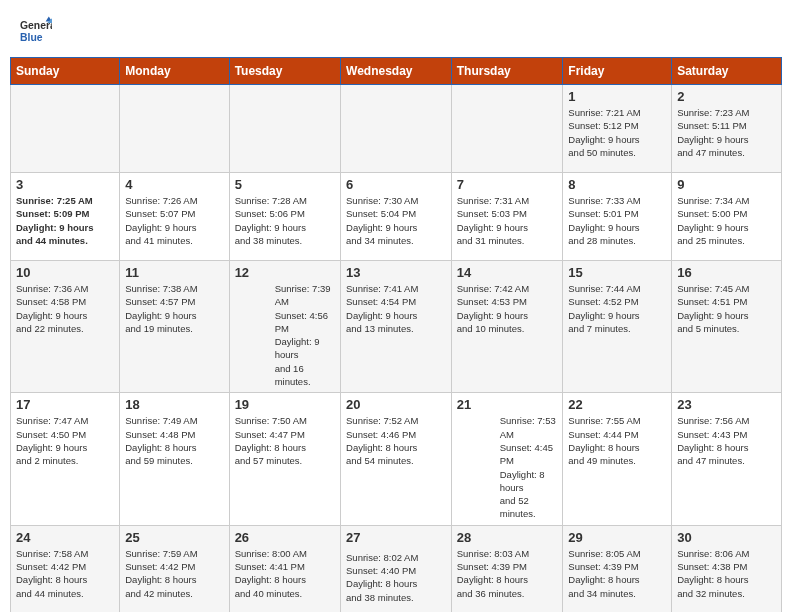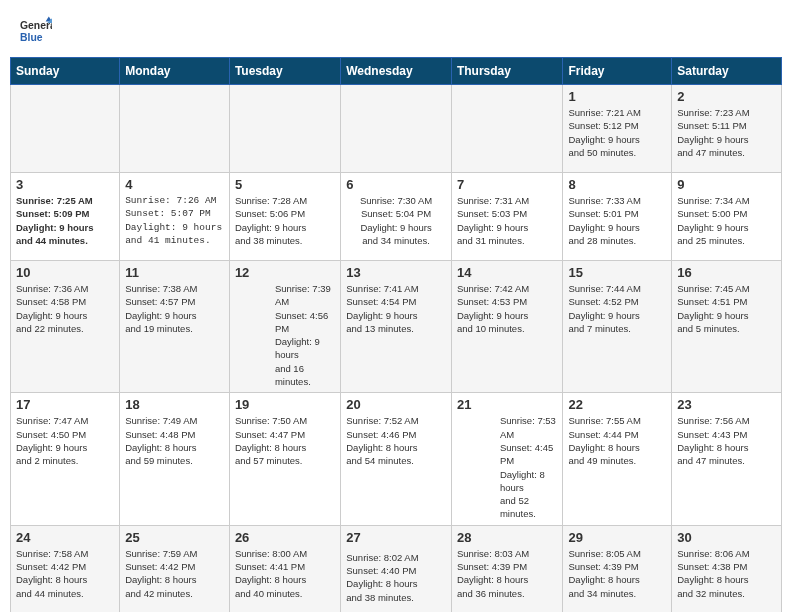--- a/index.html
+++ b/index.html
@@ -9,21 +9,21 @@
     
     .logo { display: flex; align-items: center; }
     .logo-icon { width: 32px; height: 32px; margin-right: 4px; }
     
     .title-section { text-align: right; }
     .month-title { font-size: 32px; font-weight: bold; color: #333; }
     .location { font-size: 14px; color: #555; }
     
     .calendar { margin: 5px 10px; border-collapse: collapse; width: calc(100% - 20px); }
     
-    .cal-header { background: #0c4a6e; color: white; }
+    .cal-header { background: #c2410c; color: white; }
     .cal-header th { padding: 6px 5px; font-size: 12px; font-weight: bold; text-align: left; border: 1px solid #2962b0; }
     
     .cal-body tr { border: 1px solid #ccc; }
     .cal-body td { 
       vertical-align: top; 
       padding: 4px 5px; 
       font-size: 10px; 
       border: 1px solid #ccc; 
       width: 113px;
       min-height: 80px;
@@ -99,35 +99,35 @@
         <tr>
           <td>
             <span class="day-num">3</span>
             <div class="day-info" style="white-space: pre-line; font-weight: bold;">Sunrise: 7:25 AM
 Sunset: 5:09 PM
 Daylight: 9 hours
 and 44 minutes.</div>
           </td>
           <td>
             <span class="day-num">4</span>
-            <div class="day-info" style="white-space: pre-line; font-family: Liberation Mono, monospace;">Sunrise: 7:26 AM
+            <div class="day-info" style="white-space: pre-line;">Sunrise: 7:26 AM
 Sunset: 5:07 PM
 Daylight: 9 hours
 and 41 minutes.</div>
           </td>
           <td>
             <span class="day-num">5</span>
             <div class="day-info" style="white-space: pre-line;">Sunrise: 7:28 AM
 Sunset: 5:06 PM
 Daylight: 9 hours
 and 38 minutes.</div>
           </td>
           <td>
             <span class="day-num">6</span>
-            <div class="day-info" style="white-space: pre-line; text-align: center;">Sunrise: 7:30 AM
+            <div class="day-info" style="white-space: pre-line;">Sunrise: 7:30 AM
 Sunset: 5:04 PM
 Daylight: 9 hours
 and 34 minutes.</div>
           </td>
           <td>
             <span class="day-num">7</span>
             <div class="day-info" style="white-space: pre-line;">Sunrise: 7:31 AM
 Sunset: 5:03 PM
 Daylight: 9 hours
 and 31 minutes.</div>

